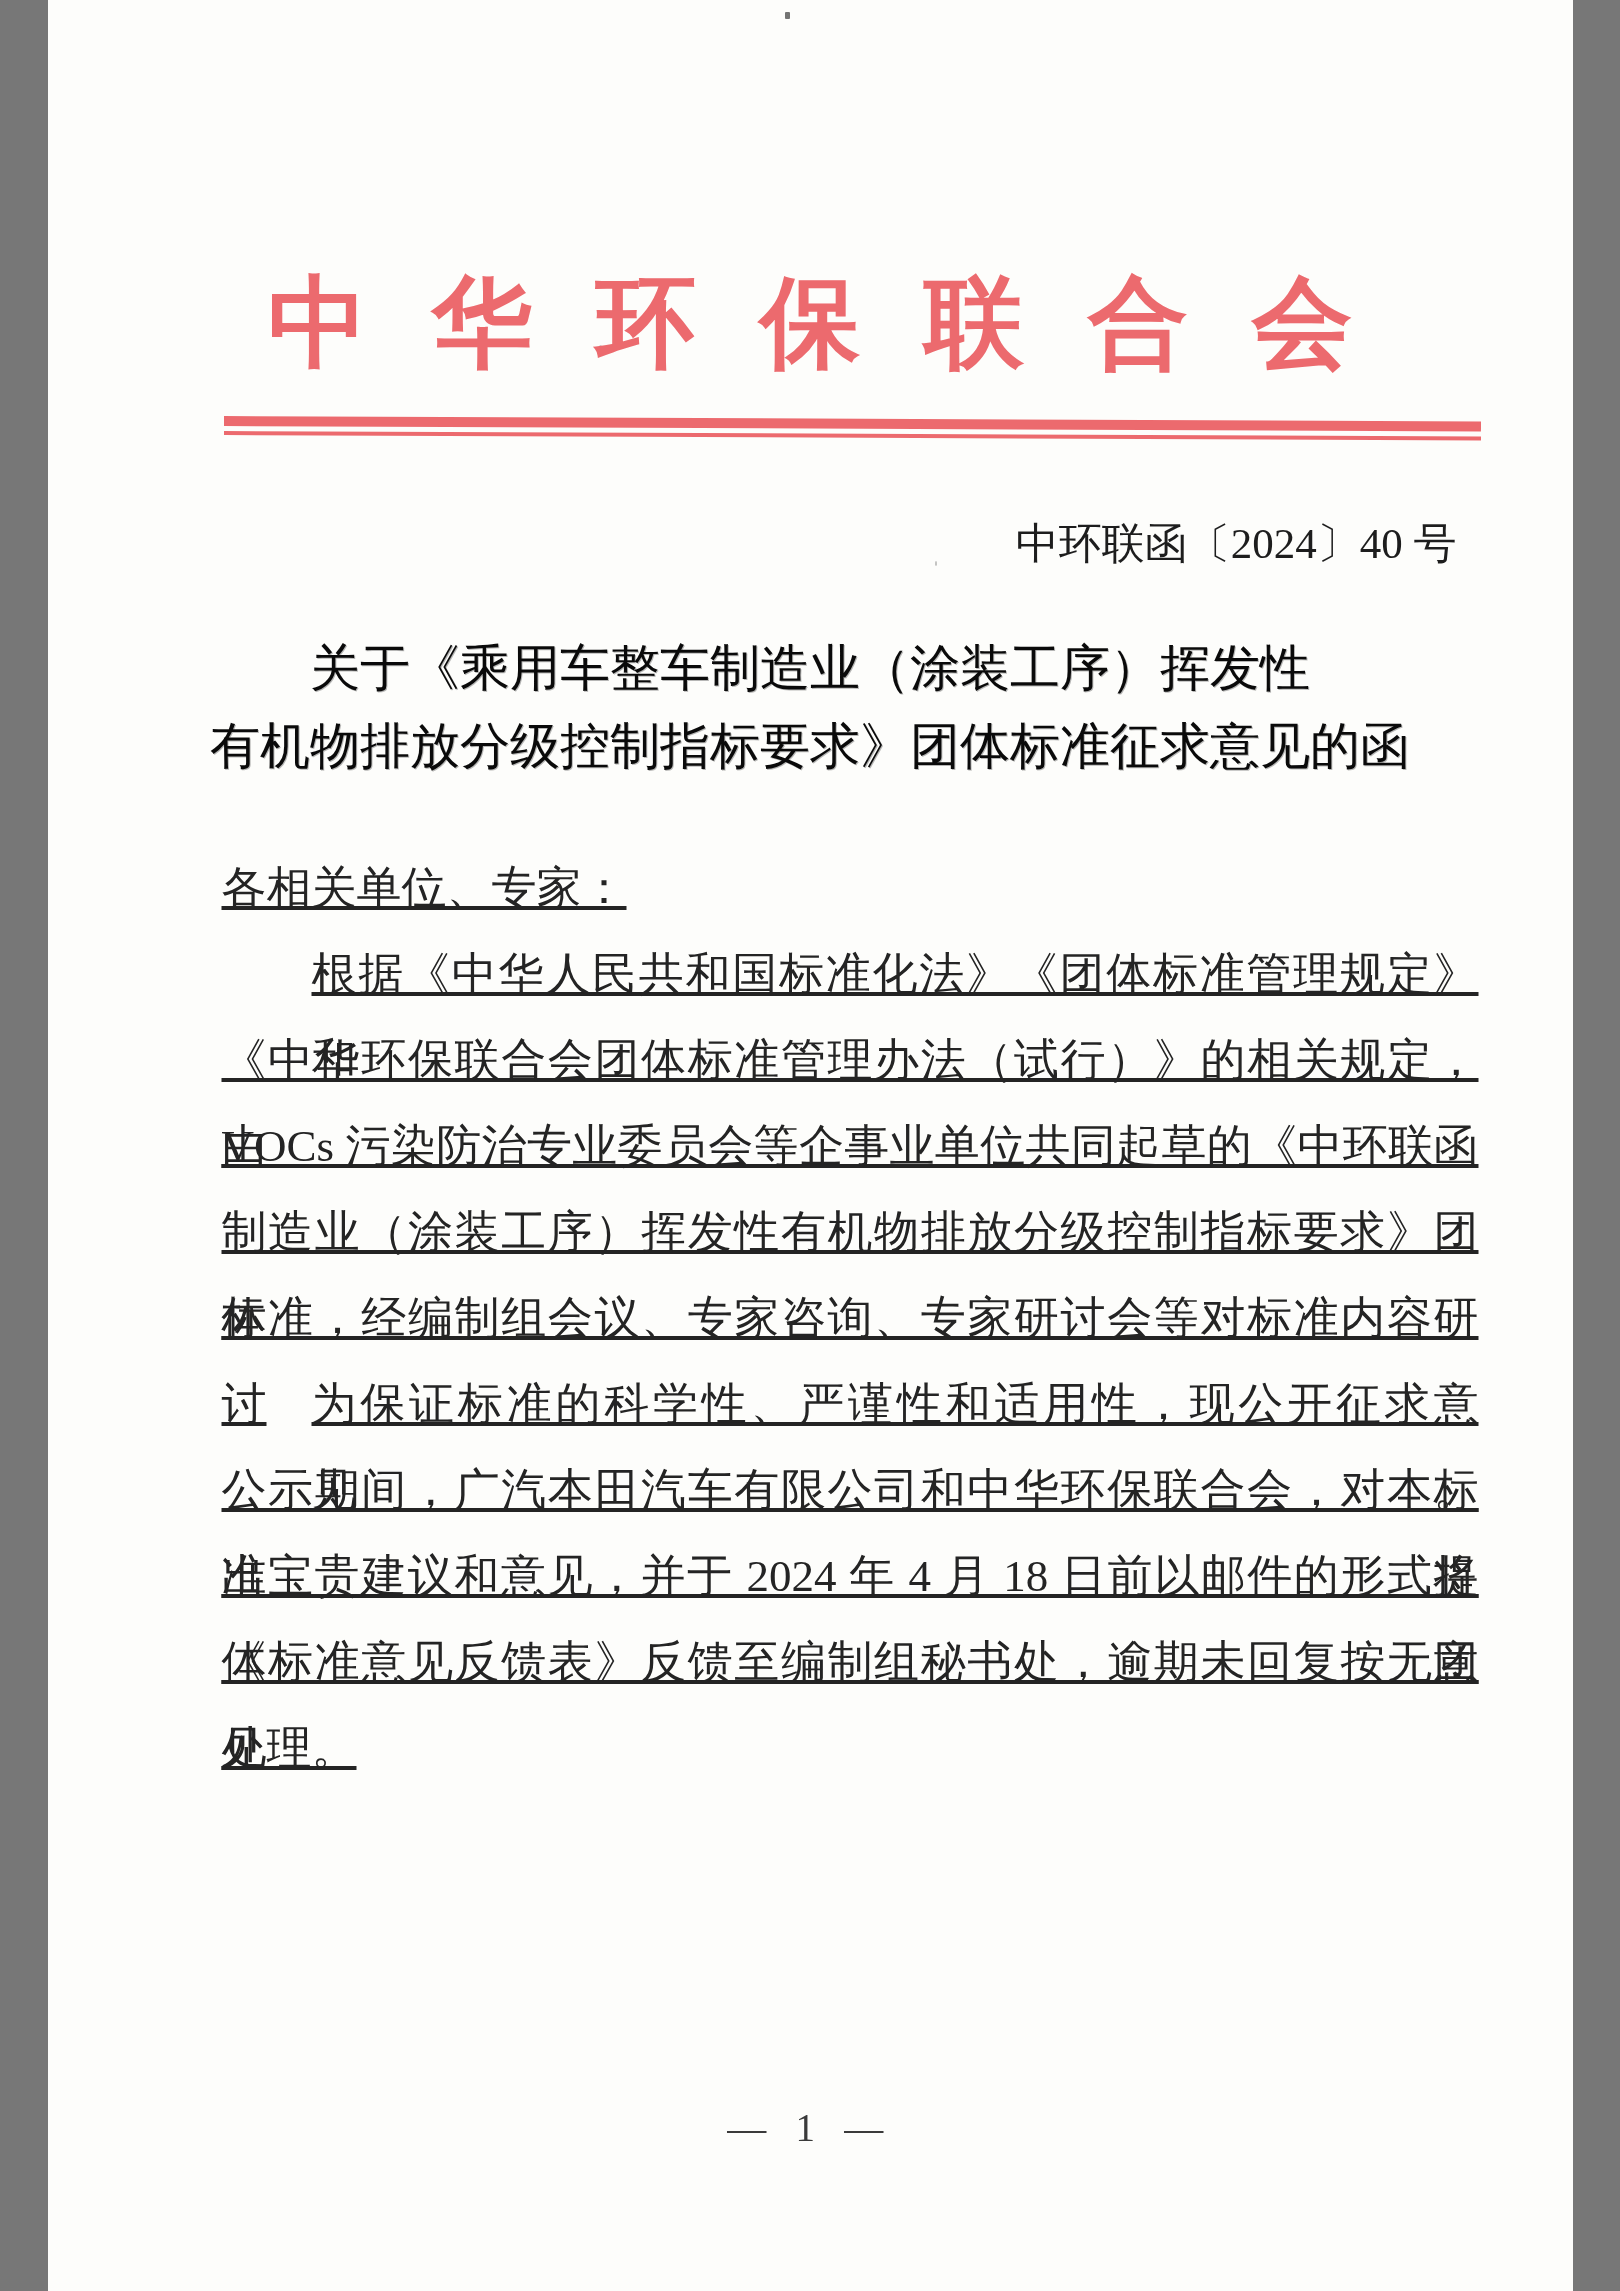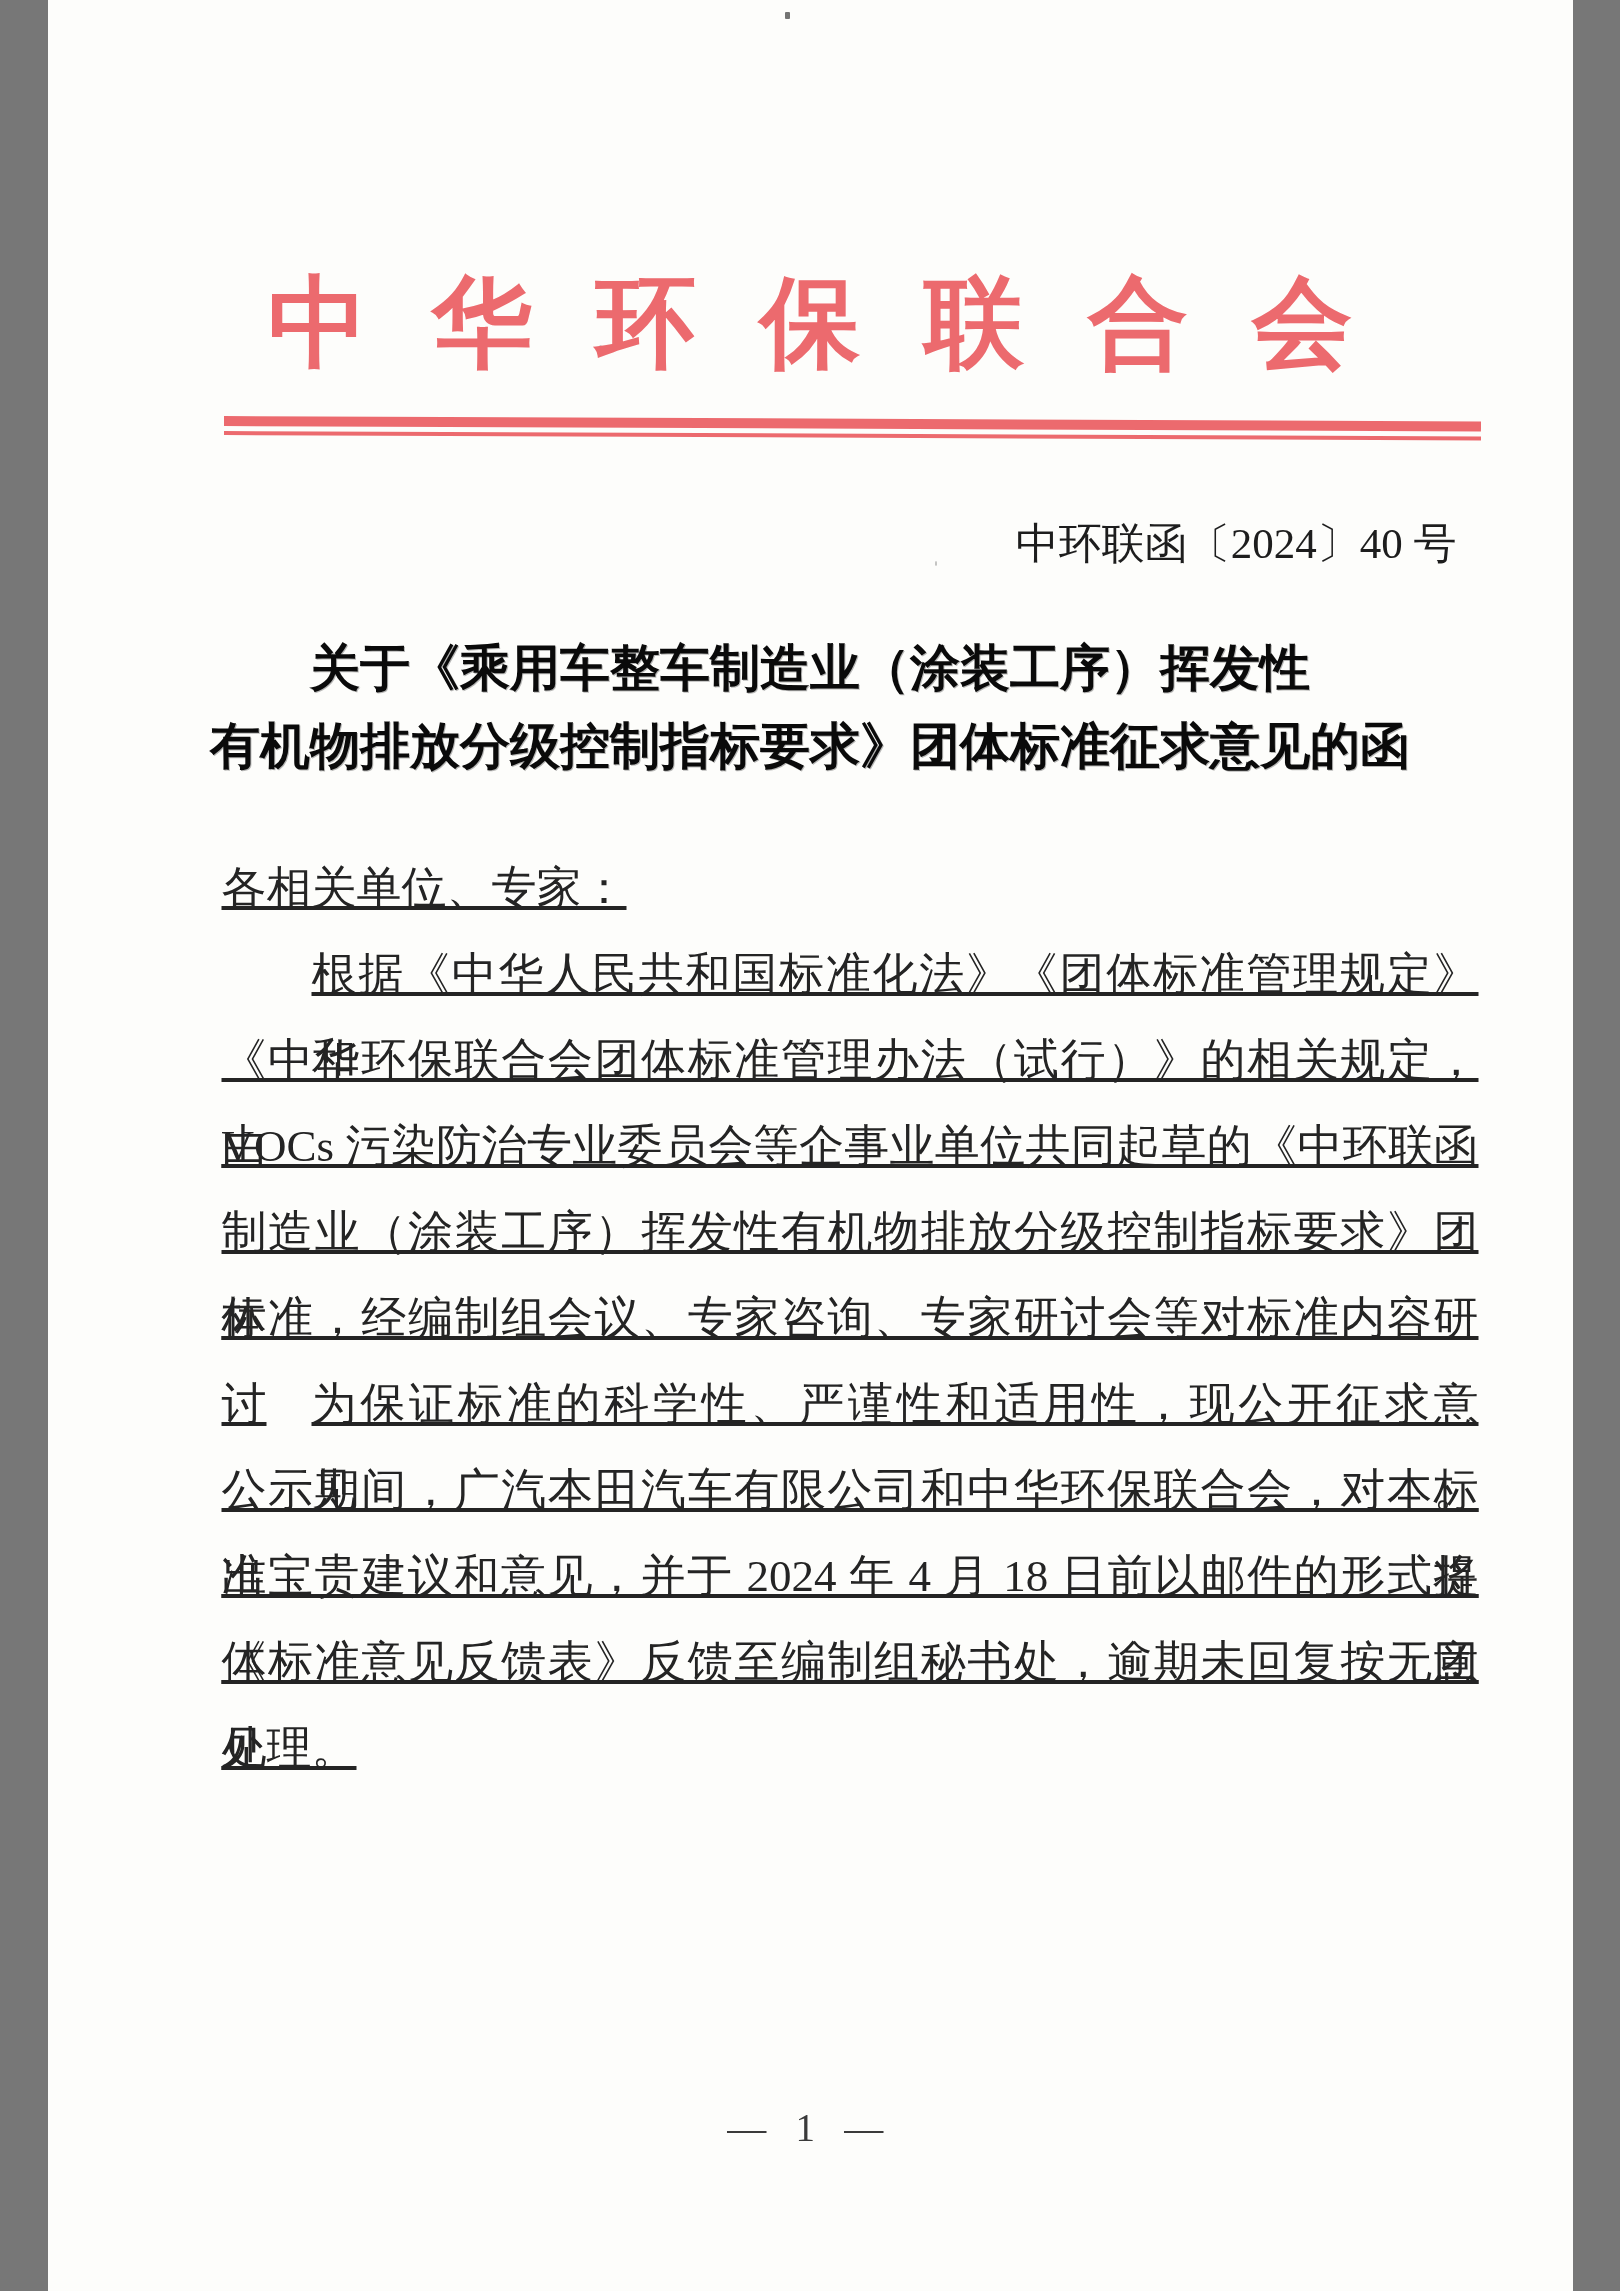--- a/index.html
+++ b/index.html
@@ -58,21 +58,21 @@
     white-space: nowrap;
   }
 
   
   .doc-title {
     position: absolute;
     top: 629px;
     left: 0;
     width: 100%;
     text-align: center;
-    font-weight: bold;
+    font-weight: normal;
     font-size: 50px;
     line-height: 78px;
     color: #0a0a0a;
     text-shadow: 1px 1px 0 rgba(0,0,0,0.28);
     margin: 0;
   }
 
   
   .body-block {
     position: absolute;

